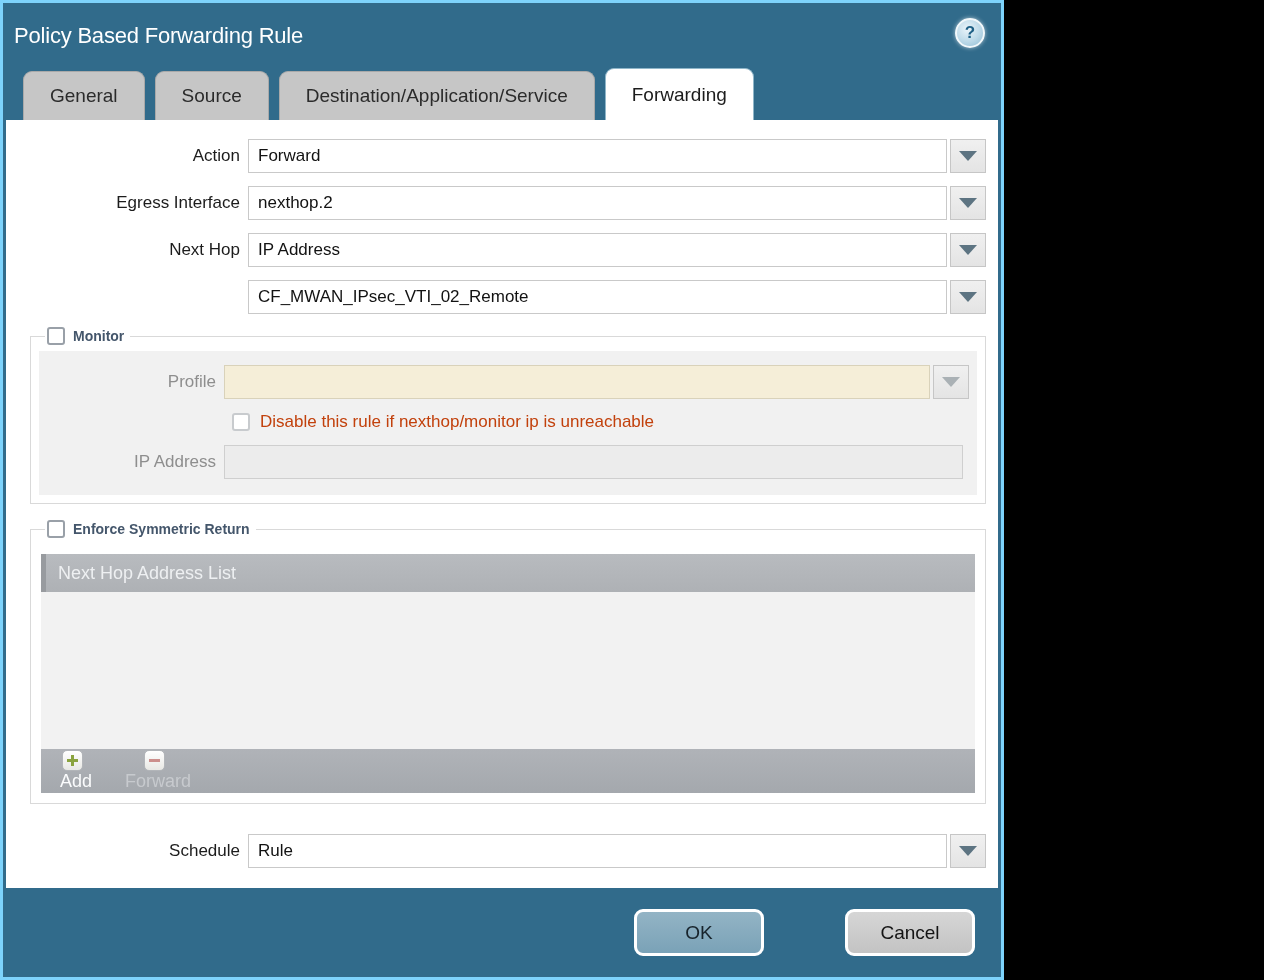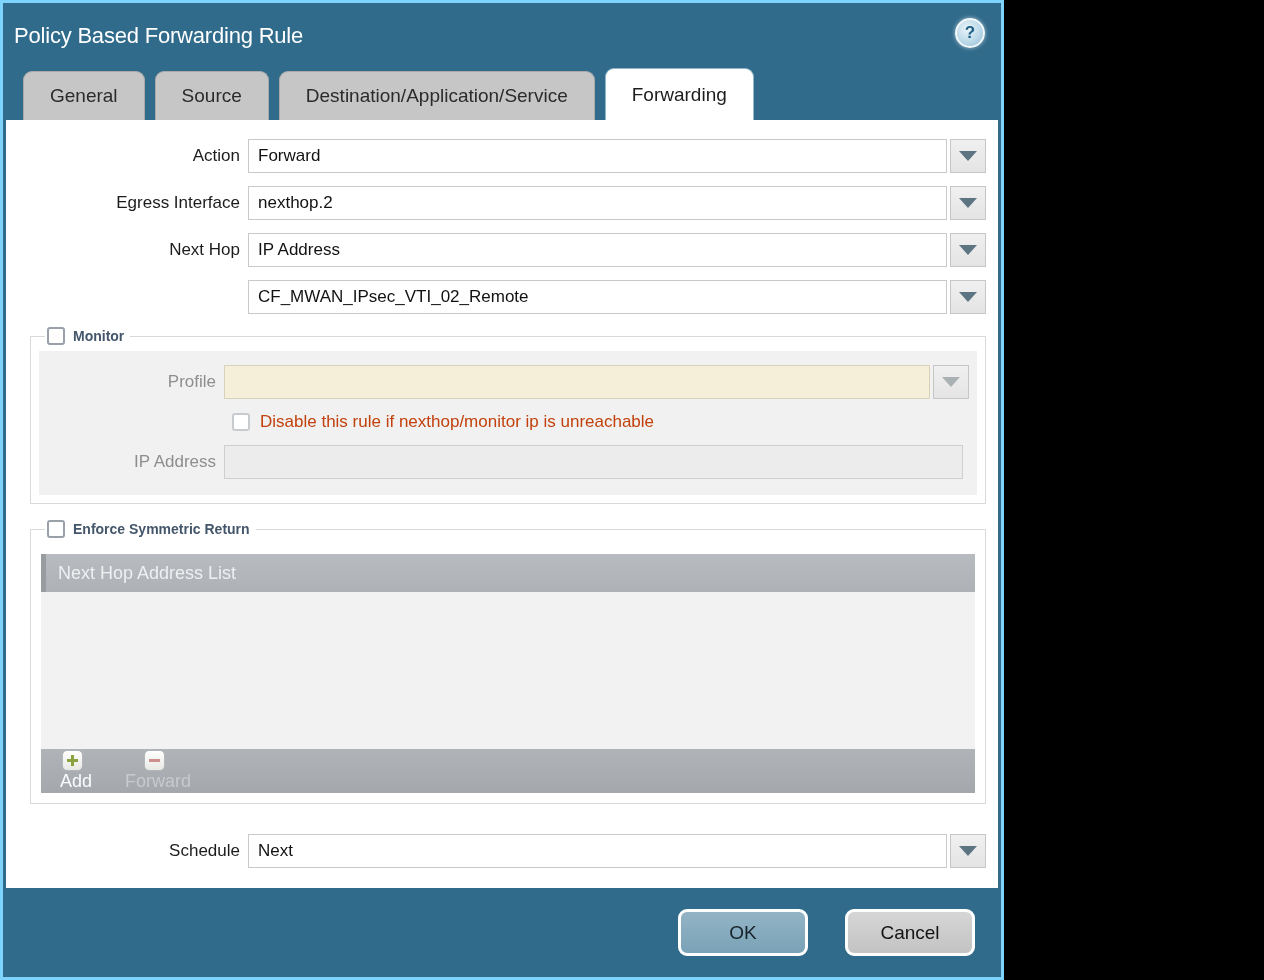--- a/index.html
+++ b/index.html
@@ -188,20 +188,21 @@
   .icon-sq .bar-v { top: 4px; bottom: 4px; left: 8px; width: 3px; }
   .icon-sq.minus .bar-h { background: #cc8f8c; }
   .tbl-btn .lbl { margin-left: 7px; font-size: 18px; color: #fbfcfd; }
   .tbl-btn.disabled .lbl { color: #c7cace; }
 
   
   .bottombar {
     flex: 0 0 89px; height: 89px;
     display: flex; align-items: center; justify-content: flex-end;
     padding-right: 26px;
+    gap: 44px;
   }
   .btn {
     height: 47px; min-width: 130px;
     border-radius: 9px;
     border: 3px solid #ffffff;
     font-size: 19px; color: #17232b;
     display: flex; align-items: center; justify-content: center;
     cursor: pointer;
     font-family: "Liberation Sans", sans-serif;
   }
@@ -325,21 +326,21 @@
             </div>
             <span class="lbl">Forward</span>
           </div>
         </div>
       </div>
     </fieldset>
 
     <div class="form-row" style="margin-top:30px;">
       <div class="form-label">Schedule</div>
       <div class="combo">
-        <div class="combo-input">Next</div>
+        <div class="combo-input">Rule</div>
         <div class="combo-btn">
           <div class="tri-down"></div>
         </div>
       </div>
     </div>
 
   </div>
 
   <div class="bottombar">
     <button class="btn btn-ok">OK</button>

